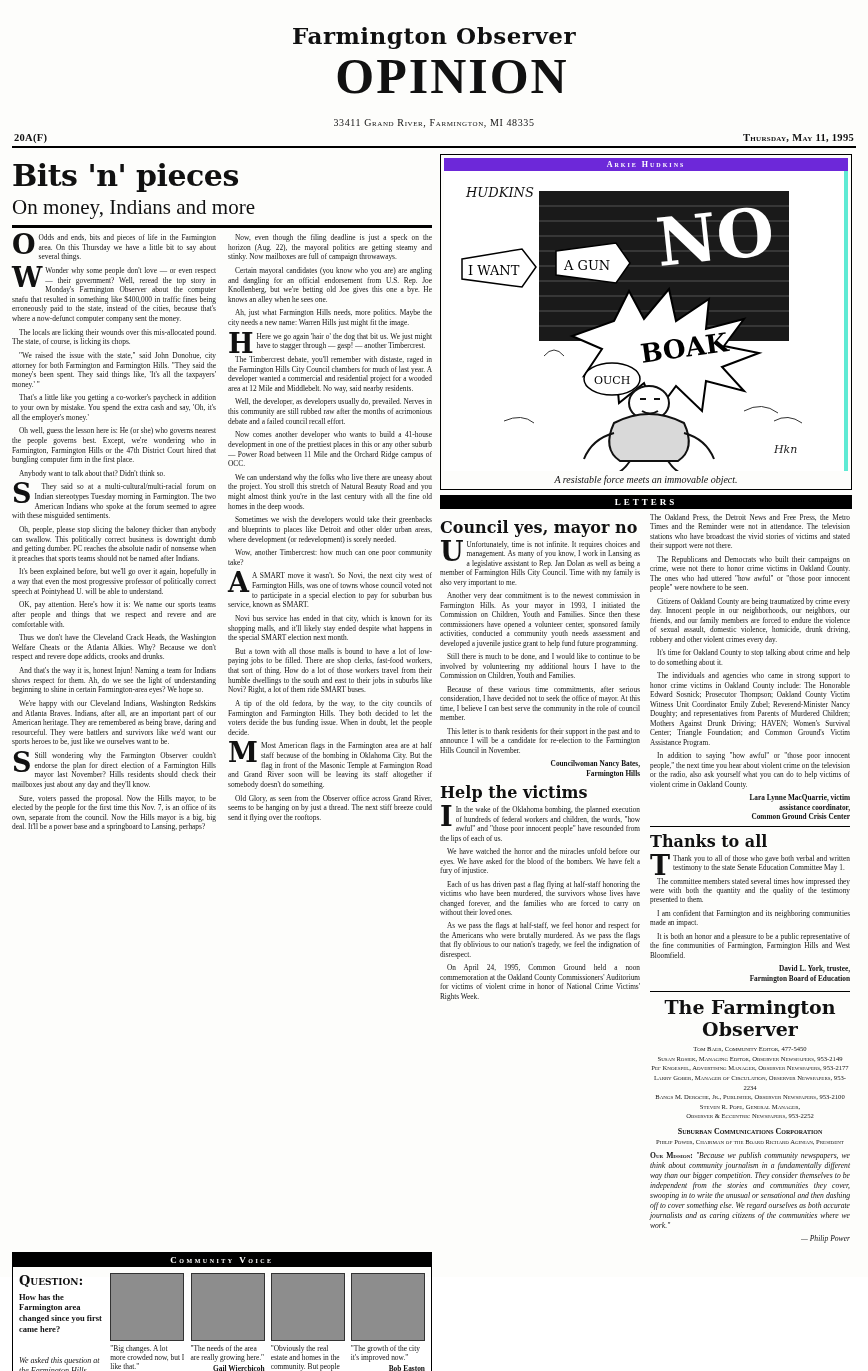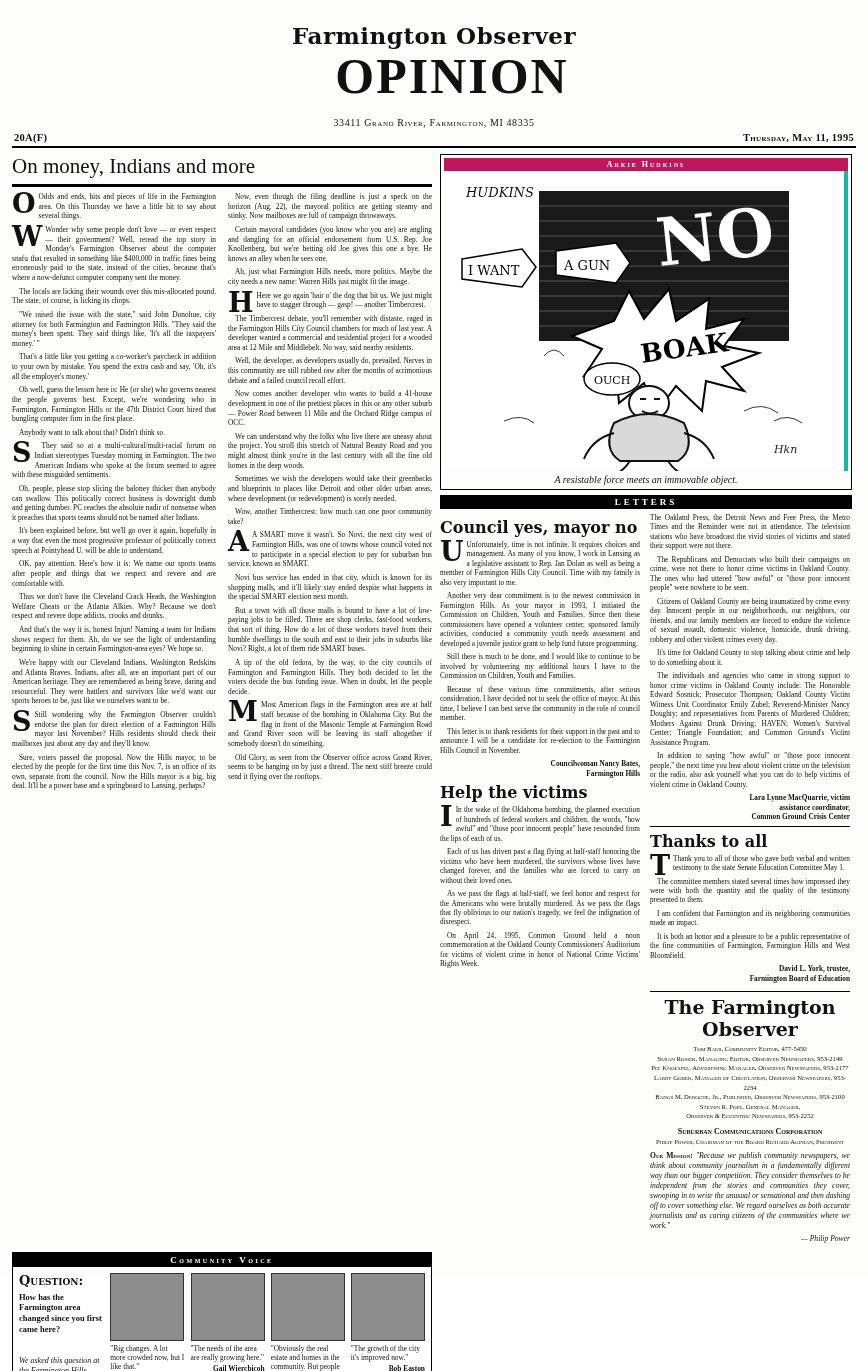--- a/index.html
+++ b/index.html
@@ -17,22 +17,22 @@
   .left-col{width:420px;}
   .right-col{width:412px;}
   .headline{font-family:"DejaVu Serif",serif;font-weight:bold;font-size:30px;letter-spacing:-0.5px;margin:4px 0 2px 0;}
   .subhead{font-family:"Liberation Serif",serif;font-size:21px;margin:0 0 5px 0;}
   .hr-black{border-top:3px solid #000;margin:2px 0 5px 0;}
   .cols2{column-count:2;column-gap:12px;font-size:7.4px;line-height:1.30;text-align:justify;}
   .cols2 p{margin:0 0 4px 0;text-indent:7px;}
   .cols2 p.first{text-indent:0;}
   .dropcap{float:left;font-family:"DejaVu Serif",serif;font-weight:bold;font-size:27px;line-height:21px;padding:1px 3px 0 0;}
   .cartoon-box{border:1px solid #000;padding:3px;}
-  .cartoon-band{background:#be185d;color:#fff;text-align:center;font-size:8px;letter-spacing:2px;font-weight:bold;padding:2px 0;font-variant:small-caps;}
-  .cartoon-art{position:relative;height:300px;background:#14b8a6;overflow:hidden;border:0;}
+  .cartoon-band{background:#6d28d9;color:#fff;text-align:center;font-size:8px;letter-spacing:2px;font-weight:bold;padding:2px 0;font-variant:small-caps;}
+  .cartoon-art{position:relative;height:300px;background:#5eead4;overflow:hidden;border:0;}
   .cartoon-cap{text-align:center;font-size:10px;font-style:italic;padding:3px 0 1px 0;}
   .letters-band{background:#000;color:#fff;text-align:center;font-size:9px;letter-spacing:3px;font-weight:bold;padding:2px 0;margin-top:5px;font-variant:small-caps;}
   .letter-title{font-family:"DejaVu Serif",serif;font-weight:bold;font-size:16px;margin:5px 0 3px 0;}
   .letters-wrap{display:flex;gap:10px;margin-top:4px;}
   .letters-left{width:200px;}
   .letters-right{width:200px;}
   .ltxt{font-size:7.3px;line-height:1.30;text-align:justify;}
   .ltxt p{margin:0 0 4px 0;text-indent:7px;}
   .ltxt p.first{text-indent:0;}
   .sig{text-align:right;font-weight:bold;font-style:normal;font-size:7.3px;margin-top:3px;}
@@ -69,20 +69,21 @@
 
   <div class="folio">
     <div>20A(F)</div>
     <div class="right">Thursday, May 11, 1995</div>
   </div>
   <div class="rule"></div>
 
   <div class="body-area">
 
     <div class="left-col">
+      <div class="headline">Bits 'n' pieces</div>
       <div class="subhead">On money, Indians and more</div>
       <div class="hr-black"></div>
       <div class="cols2">
         <p class="first"><span class="dropcap">O</span><span>Odds and ends, bits and pieces of life in the Farmington area. On this Thursday we have a little bit to say about several things.</span></p>
         <p class="first"><span class="dropcap">W</span><span>Wonder why some people don't love — or even respect — their government? Well, reread the top story in Monday's Farmington Observer about the computer snafu that resulted in something like $400,000 in traffic fines being erroneously paid to the state, instead of the cities, because that's where a now-defunct computer company sent the money.</span></p>
         <p>The locals are licking their wounds over this mis-allocated pound. The state, of course, is licking its chops.</p>
         <p>"We raised the issue with the state," said John Donohue, city attorney for both Farmington and Farmington Hills. "They said the money's been spent. They said things like, 'It's all the taxpayers' money.' "</p>
         <p>That's a little like you getting a co-worker's paycheck in addition to your own by mistake. You spend the extra cash and say, 'Oh, it's all the employer's money.'</p>
         <p>Oh well, guess the lesson here is: He (or she) who governs nearest the people governs best. Except, we're wondering who in Farmington, Farmington Hills or the 47th District Court hired that bungling computer firm in the first place.</p>
         <p>Anybody want to talk about that? Didn't think so.</p>
@@ -186,20 +187,21 @@
             <p>This letter is to thank residents for their support in the past and to announce I will be a candidate for re-election to the Farmington Hills Council in November.</p>
             <div class="sig">
               <div>Councilwoman Nancy Bates,</div>
               <div>Farmington Hills</div>
             </div>
           </div>
 
           <div class="letter-title">Help the victims</div>
           <div class="ltxt">
             <p class="first"><span class="dropcap">I</span><span>In the wake of the Oklahoma bombing, the planned execution of hundreds of federal workers and children, the words, "how awful" and "those poor innocent people" have resounded from the lips of each of us.</span></p>
+            <p>We have watched the horror and the miracles unfold before our eyes. We have asked for the blood of the bombers. We have felt a fury of injustice.</p>
             <p>Each of us has driven past a flag flying at half-staff honoring the victims who have been murdered, the survivors whose lives have changed forever, and the families who are forced to carry on without their loved ones.</p>
             <p>As we pass the flags at half-staff, we feel honor and respect for the Americans who were brutally murdered. As we pass the flags that fly oblivious to our nation's tragedy, we feel the indignation of disrespect.</p>
             <p>On April 24, 1995, Common Ground held a noon commemoration at the Oakland County Commissioners' Auditorium for victims of violent crime in honor of National Crime Victims' Rights Week.</p>
           </div>
         </div>
 
         <div class="letters-right">
           <div class="ltxt">
             <p class="first">The Oakland Press, the Detroit News and Free Press, the Metro Times and the Reminder were not in attendance. The television stations who have broadcast the vivid stories of victims and stated their support were not there.</p>
             <p>The Republicans and Democrats who built their campaigns on crime, were not there to honor crime victims in Oakland County. The ones who had uttered "how awful" or "those poor innocent people" were nowhere to be seen.</p>

